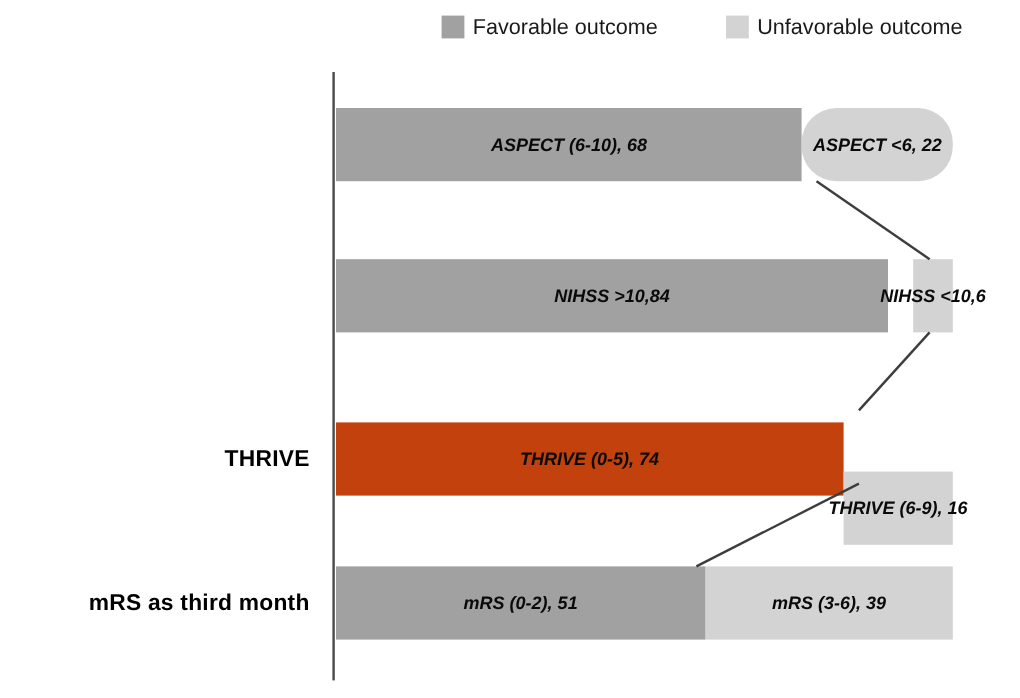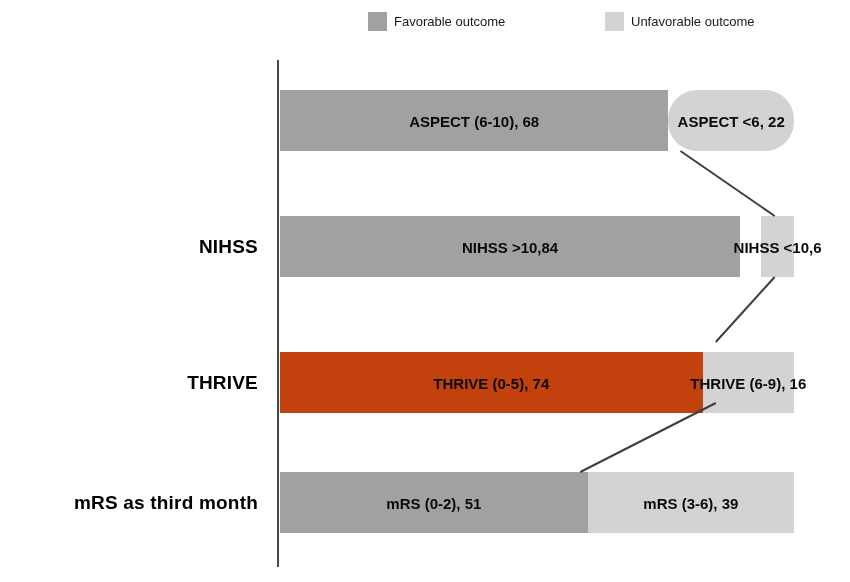--- a/index.html
+++ b/index.html
@@ -12,21 +12,21 @@
     overflow: hidden;
   }
 
   
   .legend-item {
     position: absolute;
     top: 12px;
     display: flex;
     align-items: center;
     gap: 7px;
-    font-size: 13px;
+    font-size: 18px;
     color: #1a1a1a;
   }
   .legend-item.favorable { left: 368px; }
   .legend-item.unfavorable { left: 605px; align-items: center; }
   .swatch { width: 19px; height: 19px; display: inline-block; }
 
   
   .y-axis {
     position: absolute;
     left: 277px;
@@ -55,20 +55,21 @@
     color: #000000;
     letter-spacing: 0.2px;
   }
 
   .bar {
     position: absolute;
     left: 280px;
     width: 514px;
     height: 61px;
     display: flex;
+    font-style: italic;
   }
   .segment { position: relative; height: 100%; }
   .seg-label {
     position: absolute;
     left: 50%;
     top: 50%;
     transform: translate(-50%, -50%);
     white-space: nowrap;
     font-weight: bold;
     font-size: 15px;
@@ -111,36 +112,35 @@
 
   <div class="bar row-0">
     <div class="segment" style="width: 75.5556%; background: rgb(161, 161, 161);">
       <span class="seg-label">ASPECT (6-10), 68</span>
     </div>
     <div class="segment" style="width: 24.4444%; background: rgb(211, 211, 211); border-radius: 29px;">
       <span class="seg-label">ASPECT &lt;6, 22</span>
     </div>
   </div>
 
-  <div class="cat-label row-1">NIHSS</div>
   <div class="bar row-1">
     <div class="segment" style="width: 93.3333%; background: rgb(161, 161, 161);">
       <span class="seg-label">NIHSS &gt;10,84</span>
     </div>
     <div class="segment" style="width: 6.66667%; background: rgb(211, 211, 211); margin-left: 21px;">
       <span class="seg-label">NIHSS &lt;10,6</span>
     </div>
   </div>
 
   <div class="cat-label row-2">THRIVE</div>
   <div class="bar row-2">
     <div class="segment" style="width: 82.2222%; background: #c2410c;">
       <span class="seg-label">THRIVE (0-5), 74</span>
     </div>
-    <div class="segment" style="width: 17.7778%; background: rgb(211, 211, 211);">
+    <div class="segment" style="width: 17.7778%; background: rgb(211, 211, 211); margin-top: 41px;">
       <span class="seg-label">THRIVE (6-9), 16</span>
     </div>
   </div>
 
   <div class="cat-label row-3">mRS as third month</div>
   <div class="bar row-3">
     <div class="segment" style="width: 56.6667%; background: rgb(161, 161, 161); padding-left: 38px;">
       <span class="seg-label">mRS (0-2), 51</span>
     </div>
     <div class="segment" style="width: 43.3333%; background: rgb(211, 211, 211);">

